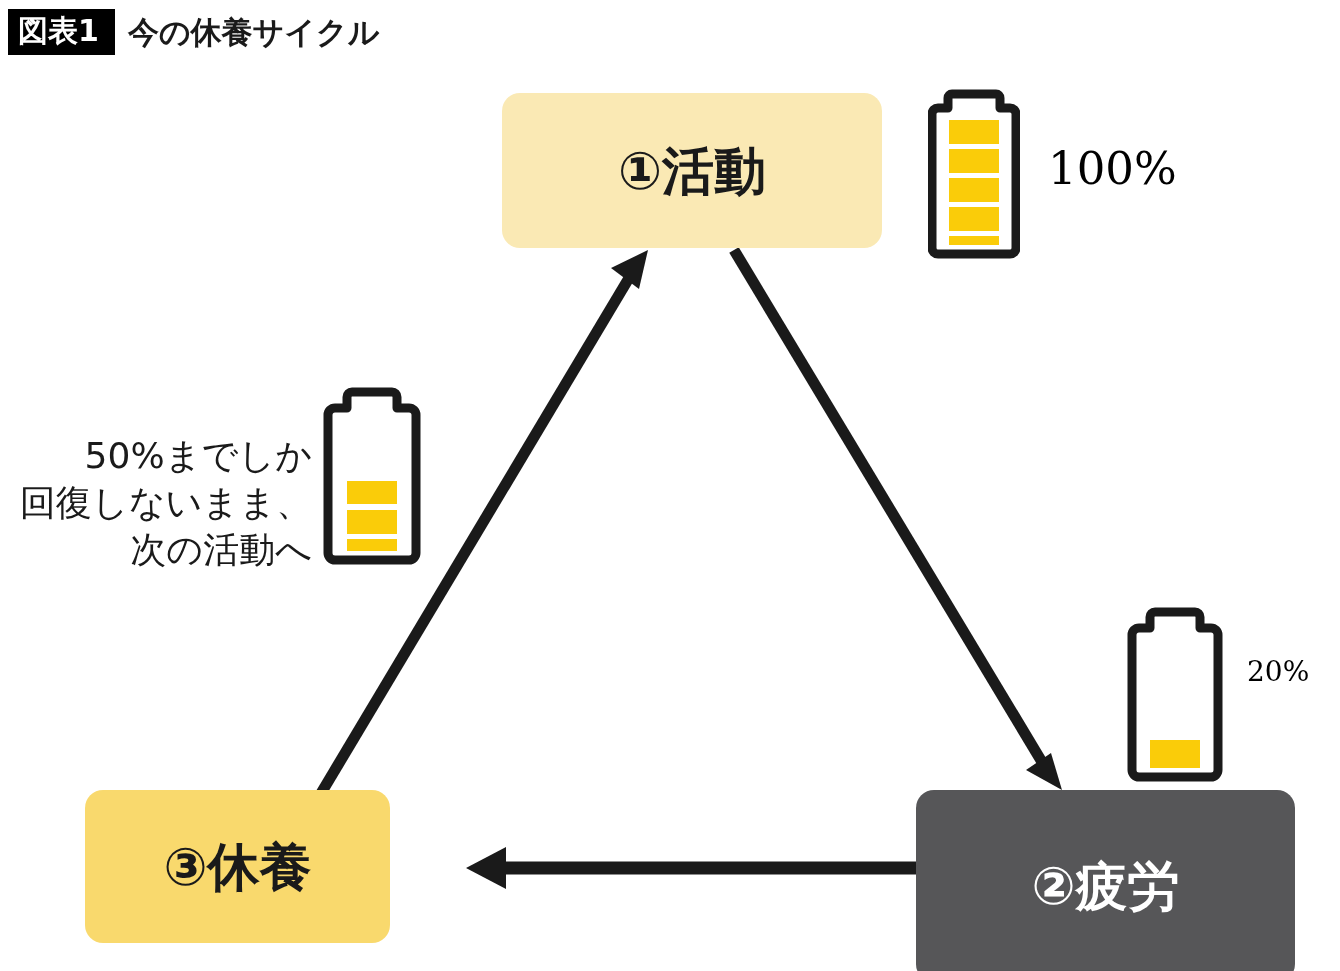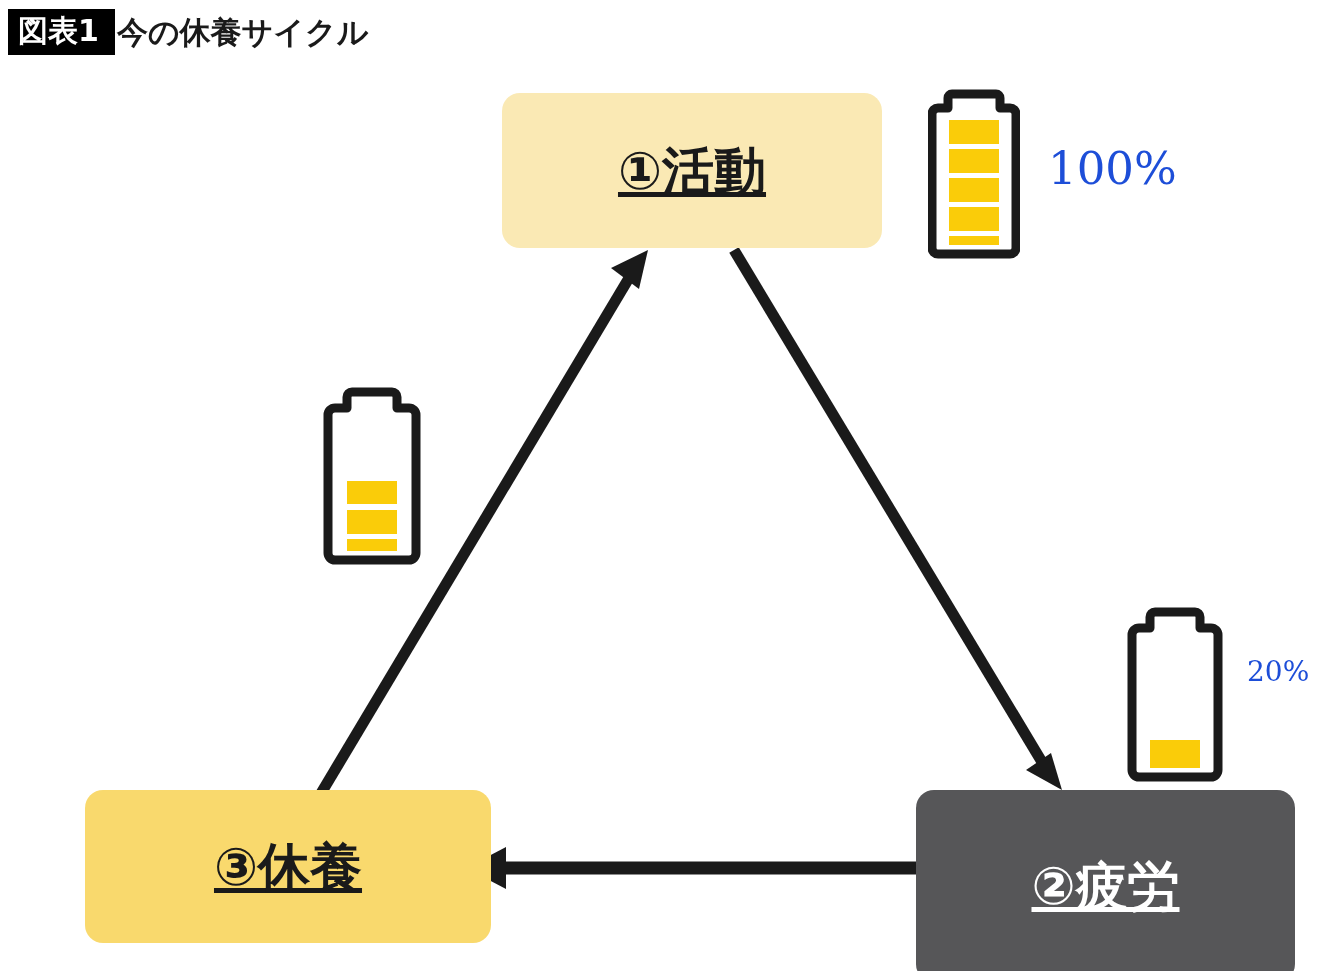--- a/index.html
+++ b/index.html
@@ -37,39 +37,38 @@
     padding: 7px 16px 9px 10px;
     letter-spacing: 0px;
     white-space: nowrap;
   }
   #figure-title {
     color: #1a1a1a;
     font-family: "DejaVu Sans", "Liberation Sans", sans-serif;
     font-weight: bold;
     font-size: 31px;
     line-height: 1;
-    margin-left: 2px;
+    margin-left: 13px;
     white-space: nowrap;
   }
 
   
   .node {
     position: absolute;
     border-radius: 18px;
     display: flex;
     align-items: center;
     justify-content: center;
     box-sizing: border-box;
   }
   .node-label {
     font-family: "DejaVu Sans", "Liberation Sans", sans-serif;
     font-weight: bold;
     white-space: nowrap;
     line-height: 1;
-    text-decoration: underline;
   }
   #node-activity {
     left: 502px;
     top: 93px;
     width: 380px;
     height: 155px;
     background: #fae9b4;
   }
   #node-activity .node-label {
     color: #1a1a1a;
@@ -82,21 +81,21 @@
     height: 192px;
     background: #565658;
   }
   #node-fatigue .node-label {
     color: #ffffff;
     font-size: 52px;
   }
   #node-rest {
     left: 85px;
     top: 790px;
-    width: 406px;
+    width: 305px;
     height: 153px;
     background: #f9d96d;
     text-align: center;
   }
   #node-rest .node-label {
     color: #1a1a1a;
     font-size: 52px;
   }
 
   
@@ -111,21 +110,21 @@
   
   .battery {
     position: absolute;
   }
   .battery svg { display: block; }
 
   
   .pct-label {
     position: absolute;
     font-family: "DejaVu Serif", "Liberation Serif", serif;
-    color: #1d4ed8;
+    color: #000000;
     line-height: 1;
     white-space: nowrap;
     text-align: center;
   }
   #pct-100 {
     left: 1048px;
     top: 146px;
     font-size: 45px;
   }
   #pct-20 {
@@ -210,14 +209,19 @@
   </div>
 
   <div class="battery" id="battery-fatigue" style="left:1126px; top:600px;">
     <svg width="98" height="186" viewBox="0 0 98 186" xmlns="http://www.w3.org/2000/svg">
       <path d="M29 12 h40 a5 5 0 0 1 5 5 v11 h11 a7 7 0 0 1 7 7 v135 a7 7 0 0 1 -7 7 h-72 a7 7 0 0 1 -7 -7 v-135 a7 7 0 0 1 7 -7 h11 v-11 a5 5 0 0 1 5 -5 z" fill="#ffffff" stroke="#1a1a1a" stroke-width="9" stroke-linejoin="round"></path>
       <rect x="24" y="140" width="50" height="28" fill="#FACC09"></rect>
     </svg>
   </div>
   <span class="pct-label" id="pct-20">20%</span>
 
+  <div id="note-rest">
+    <div>50%までしか</div>
+    <div>回復しないまま、</div>
+    <div>次の活動へ</div>
+  </div>
 
 </div>
 
 </body></html>

